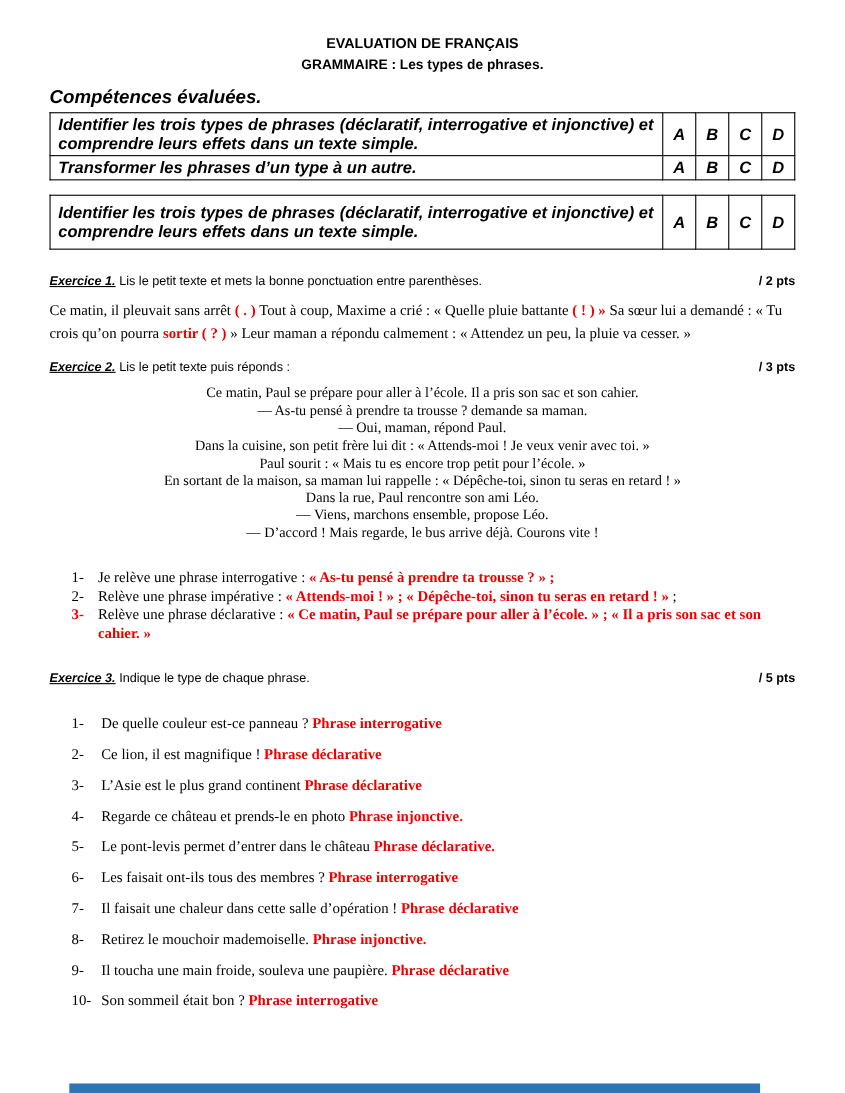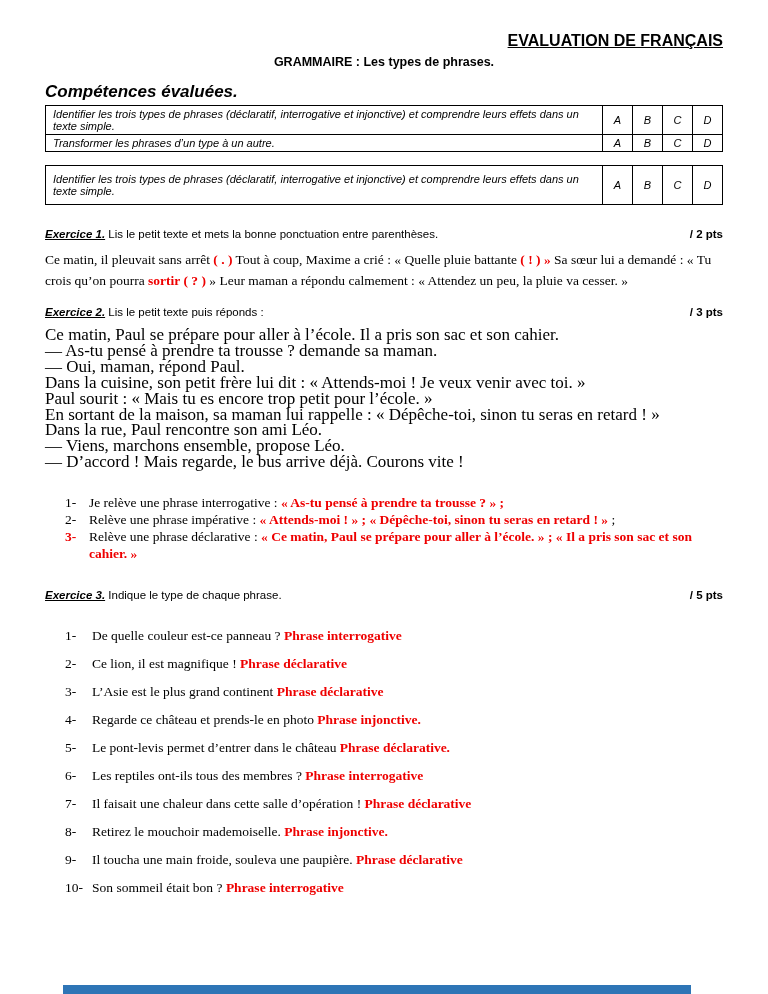--- a/index.html
+++ b/index.html
@@ -6,43 +6,43 @@
   body{
     width:768px;height:994px;
     background:#ffffff;
     position:relative;
     overflow:hidden;
     font-family:"Liberation Sans",sans-serif;
     color:#000;
   }
   .content{padding:32px 45px 0 45px;}
 
-  .title{text-align:right;font-weight:bold;font-size:16px;margin-bottom:5px;text-decoration:underline;}
+  .title{text-align:center;font-weight:bold;font-size:13px;margin-bottom:5px;}
   .subtitle{text-align:center;font-weight:bold;font-size:12.5px;margin-bottom:13px;}
   .competences{font-weight:bold;font-style:italic;font-size:17px;margin-bottom:3px;}
 
   table.rubric{width:100%;border-collapse:collapse;table-layout:fixed;}
   table.rubric td{
     border:1.5px solid #000;
-    font-weight:normal;font-style:italic;font-size:11px;
+    font-weight:bold;font-style:italic;font-size:15px;
     padding:2px 7px;vertical-align:middle;
   }
   table.rubric td.grade{width:29px;text-align:center;padding:2px 0;}
   table.rubric.t1{margin-bottom:13px;}
   table.rubric.t2 td{padding:7px 7px;}
   table.rubric.t2 td.grade{padding:7px 0;}
 
   .ex-header{display:flex;justify-content:space-between;align-items:baseline;font-size:11.5px;gap:47px;}
   .ex-label{font-weight:bold;font-style:italic;text-decoration:underline;}
   .ex-points{font-weight:bold;}
   .ex1-header{margin:23px 0 9px 0;}
   .ex2-header{margin:15px 0 9px 0;}
   .ex3-header{margin:27px 0 15px 0;}
   .ex1-para{font-family:"Liberation Serif",serif;font-size:13.5px;line-height:21px;}
-  .story{font-family:"Liberation Serif",serif;font-size:17px;line-height:15.9px;margin-top:3px;}
+  .story{font-family:"Liberation Serif",serif;font-size:13px;line-height:15.9px;margin-top:3px;text-align:center;}
   .story div{white-space:nowrap;}
 
   .answers{margin:24px 0 0 20px;font-family:"Liberation Serif",serif;font-size:13.5px;line-height:17px;}
   .answer-row{display:flex;}
   .answer-row .num{flex:none;width:24px;}
   .answer-row .atext{flex:1;}
 
   .ex3-wrap{margin:26px 0 0 0;}
   .ex3-item{display:flex;font-family:"Liberation Serif",serif;font-size:13.5px;margin:0 0 11px 20px;line-height:17px;}
   .ex3-item .num{flex:none;width:27px;}
@@ -152,21 +152,21 @@
     <div class="ex3-item">
       <span class="num">4-</span>
       <div><span>Regarde ce château et prends-le en photo </span><span class="red">Phrase injonctive.</span></div>
     </div>
     <div class="ex3-item">
       <span class="num">5-</span>
       <div><span>Le pont-levis permet d’entrer dans le château </span><span class="red">Phrase déclarative.</span></div>
     </div>
     <div class="ex3-item">
       <span class="num">6-</span>
-      <div><span>Les reptiles ont-ils tous des membres ? </span><span class="red">Phrase interrogative</span></div>
+      <div><span>Les faisait ont-ils tous des membres ? </span><span class="red">Phrase interrogative</span></div>
     </div>
     <div class="ex3-item">
       <span class="num">7-</span>
       <div><span>Il faisait une chaleur dans cette salle d’opération ! </span><span class="red">Phrase déclarative</span></div>
     </div>
     <div class="ex3-item">
       <span class="num">8-</span>
       <div><span>Retirez le mouchoir mademoiselle. </span><span class="red">Phrase injonctive.</span></div>
     </div>
     <div class="ex3-item">

